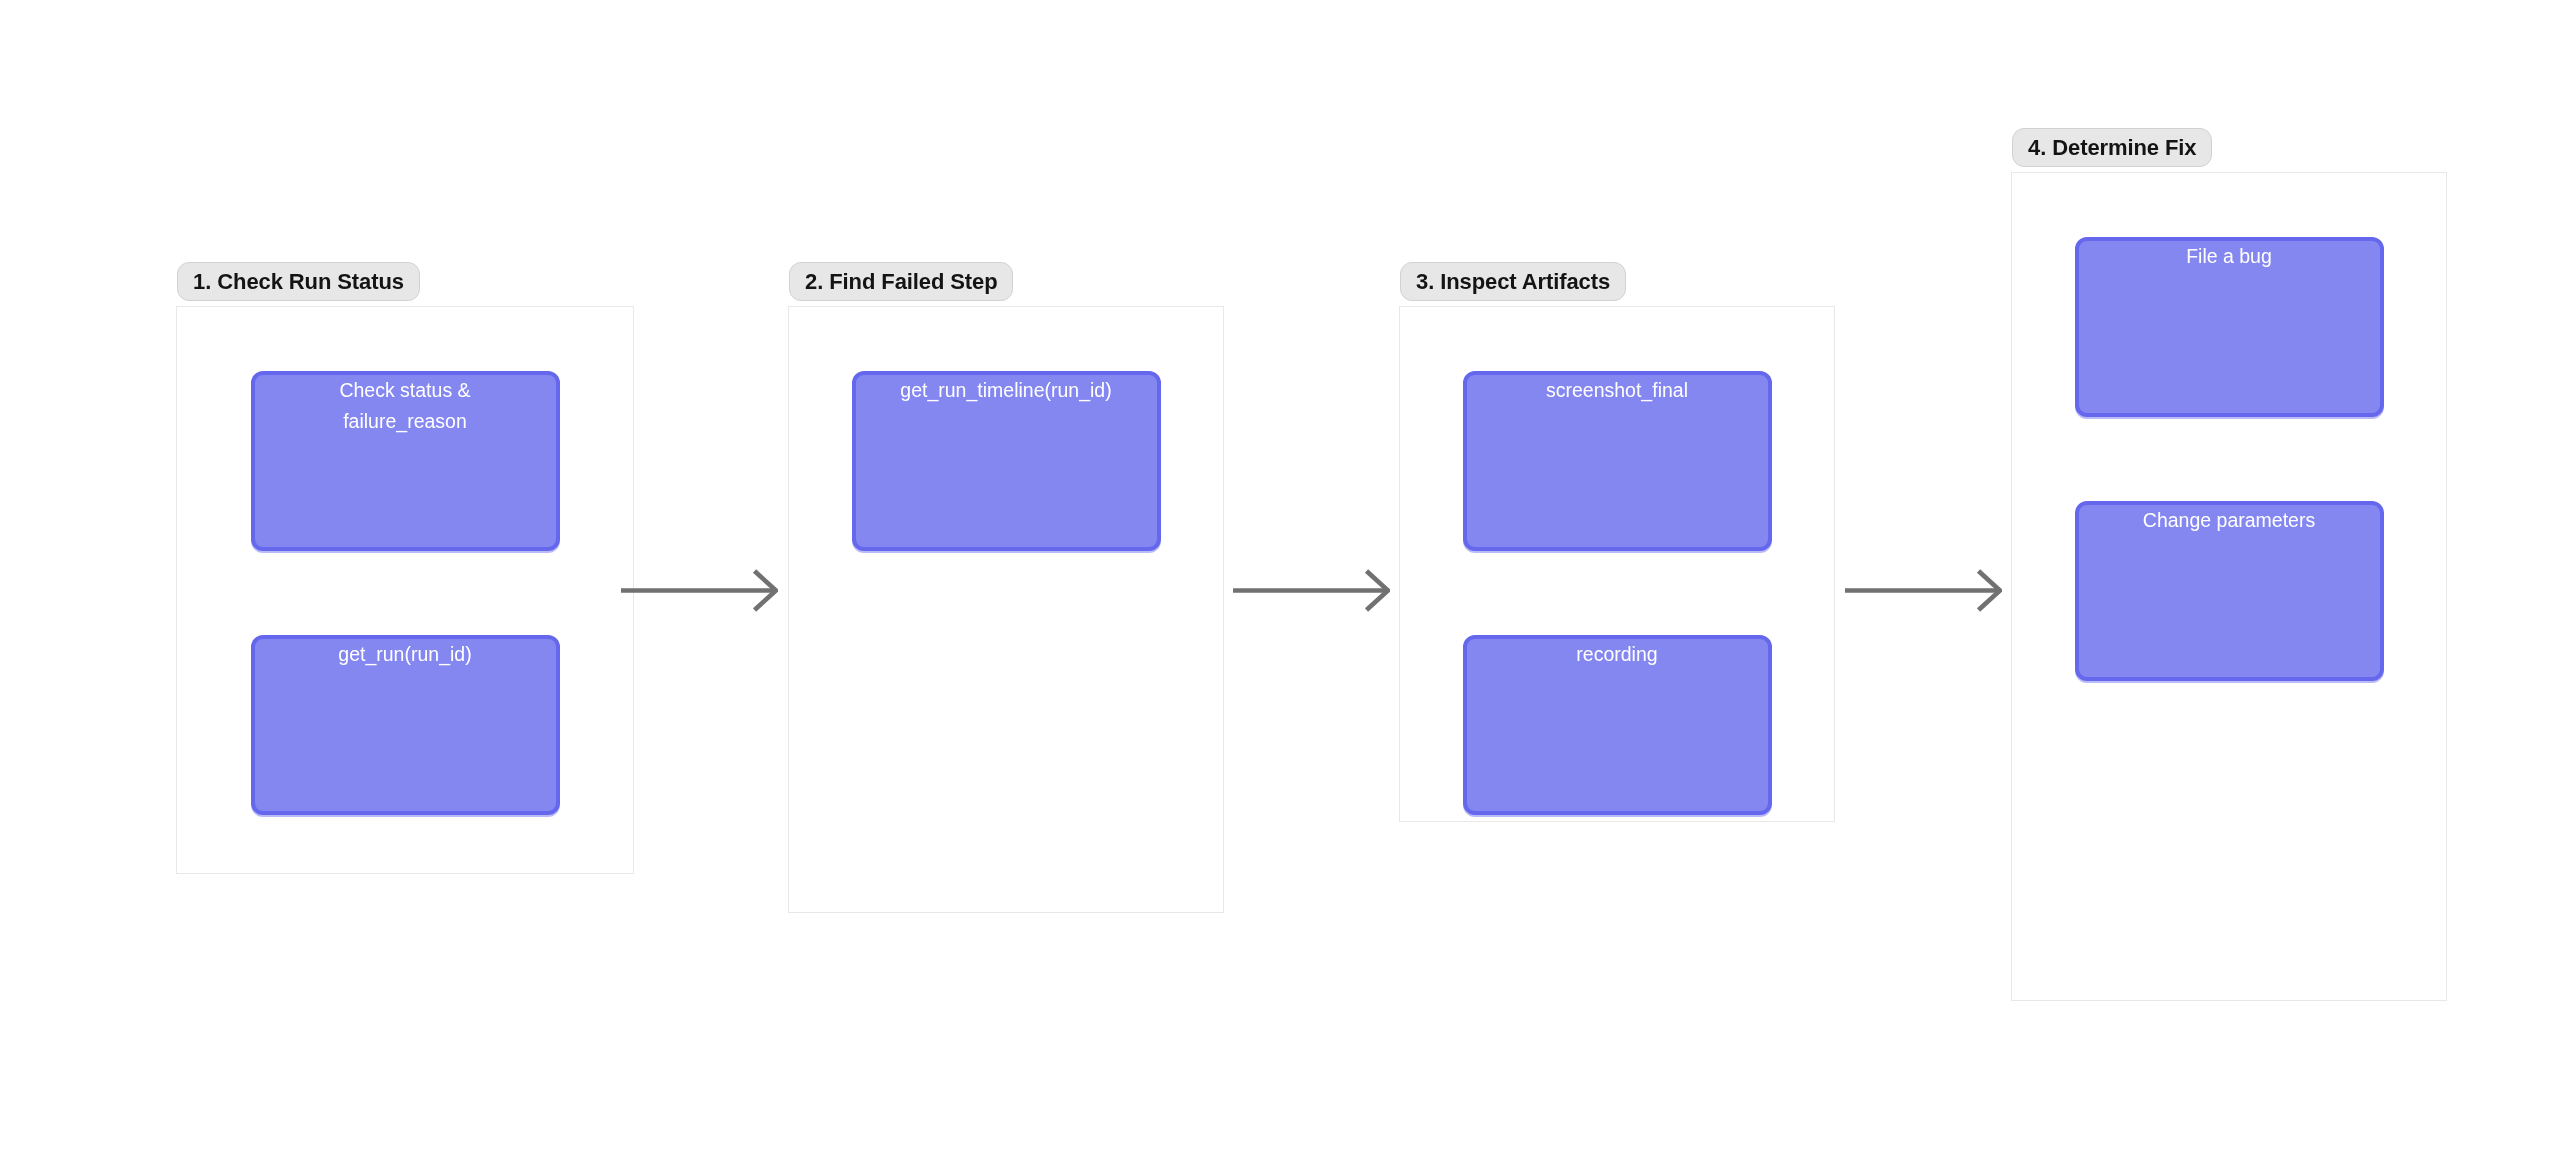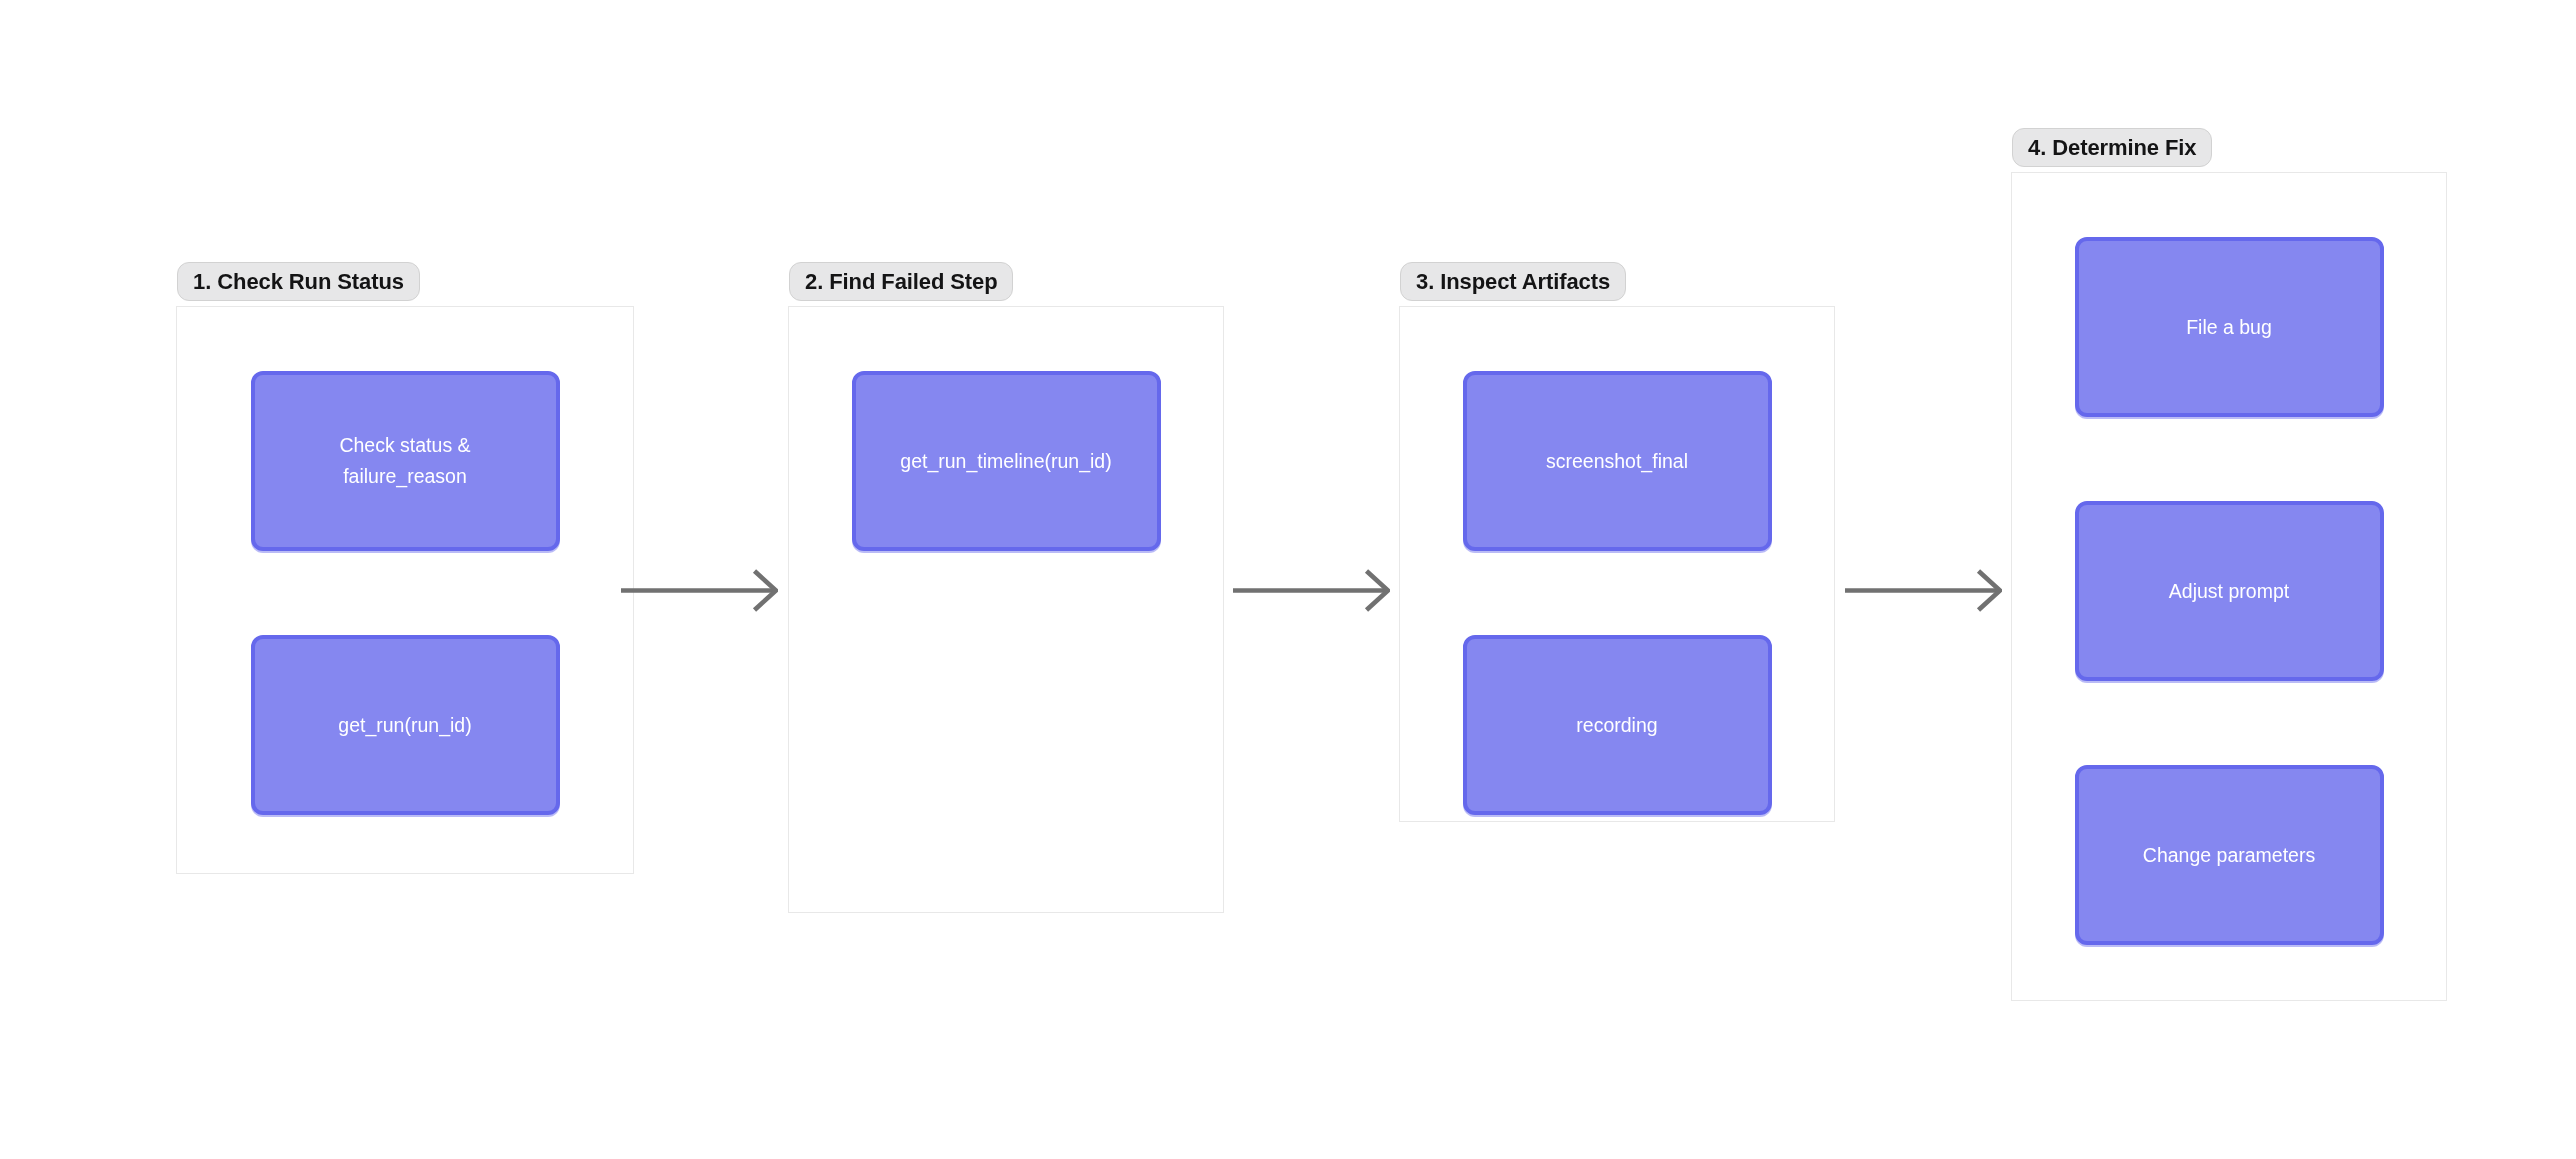--- a/index.html
+++ b/index.html
@@ -38,21 +38,21 @@
     color:var(--label-text);
     font-size:22px;font-weight:700;letter-spacing:-0.1px;
     z-index:2;
   }
   .node{
     width:309px;height:180px;flex:0 0 180px;
     background:var(--node-fill);
     border:4.7px solid var(--node-border);
     border-radius:12px;
     box-shadow:0 2px 0 rgba(101,104,236,0.45);
-    display:flex;align-items:center;justify-content:center;
+    display:flex;justify-content:center;
     text-align:center;
   }
   .node-label{
     color:var(--node-text);
     font-size:19.5px;font-weight:400;line-height:31px;
     white-space:pre-line;
     padding:0 5.4px;
   }
   
   .g1{left:176px;top:306px;width:458px;height:568px;}
@@ -117,20 +117,17 @@
   <polyline points="199,31 231,60 199,89" fill="none" stroke="currentColor" stroke-width="7"></polyline>
 </svg>
 
 <section class="group g4">
   <div class="group-label">4. Determine Fix</div>
   <div class="group-box">
     <div class="node">
       <span class="node-label">File a bug</span>
     </div>
     <div class="node">
-      <span class="node-label">Adjust prompt</span>
-    </div>
-    <div class="node">
       <span class="node-label">Change parameters</span>
     </div>
   </div>
 </section>
 
 
 </body></html>

